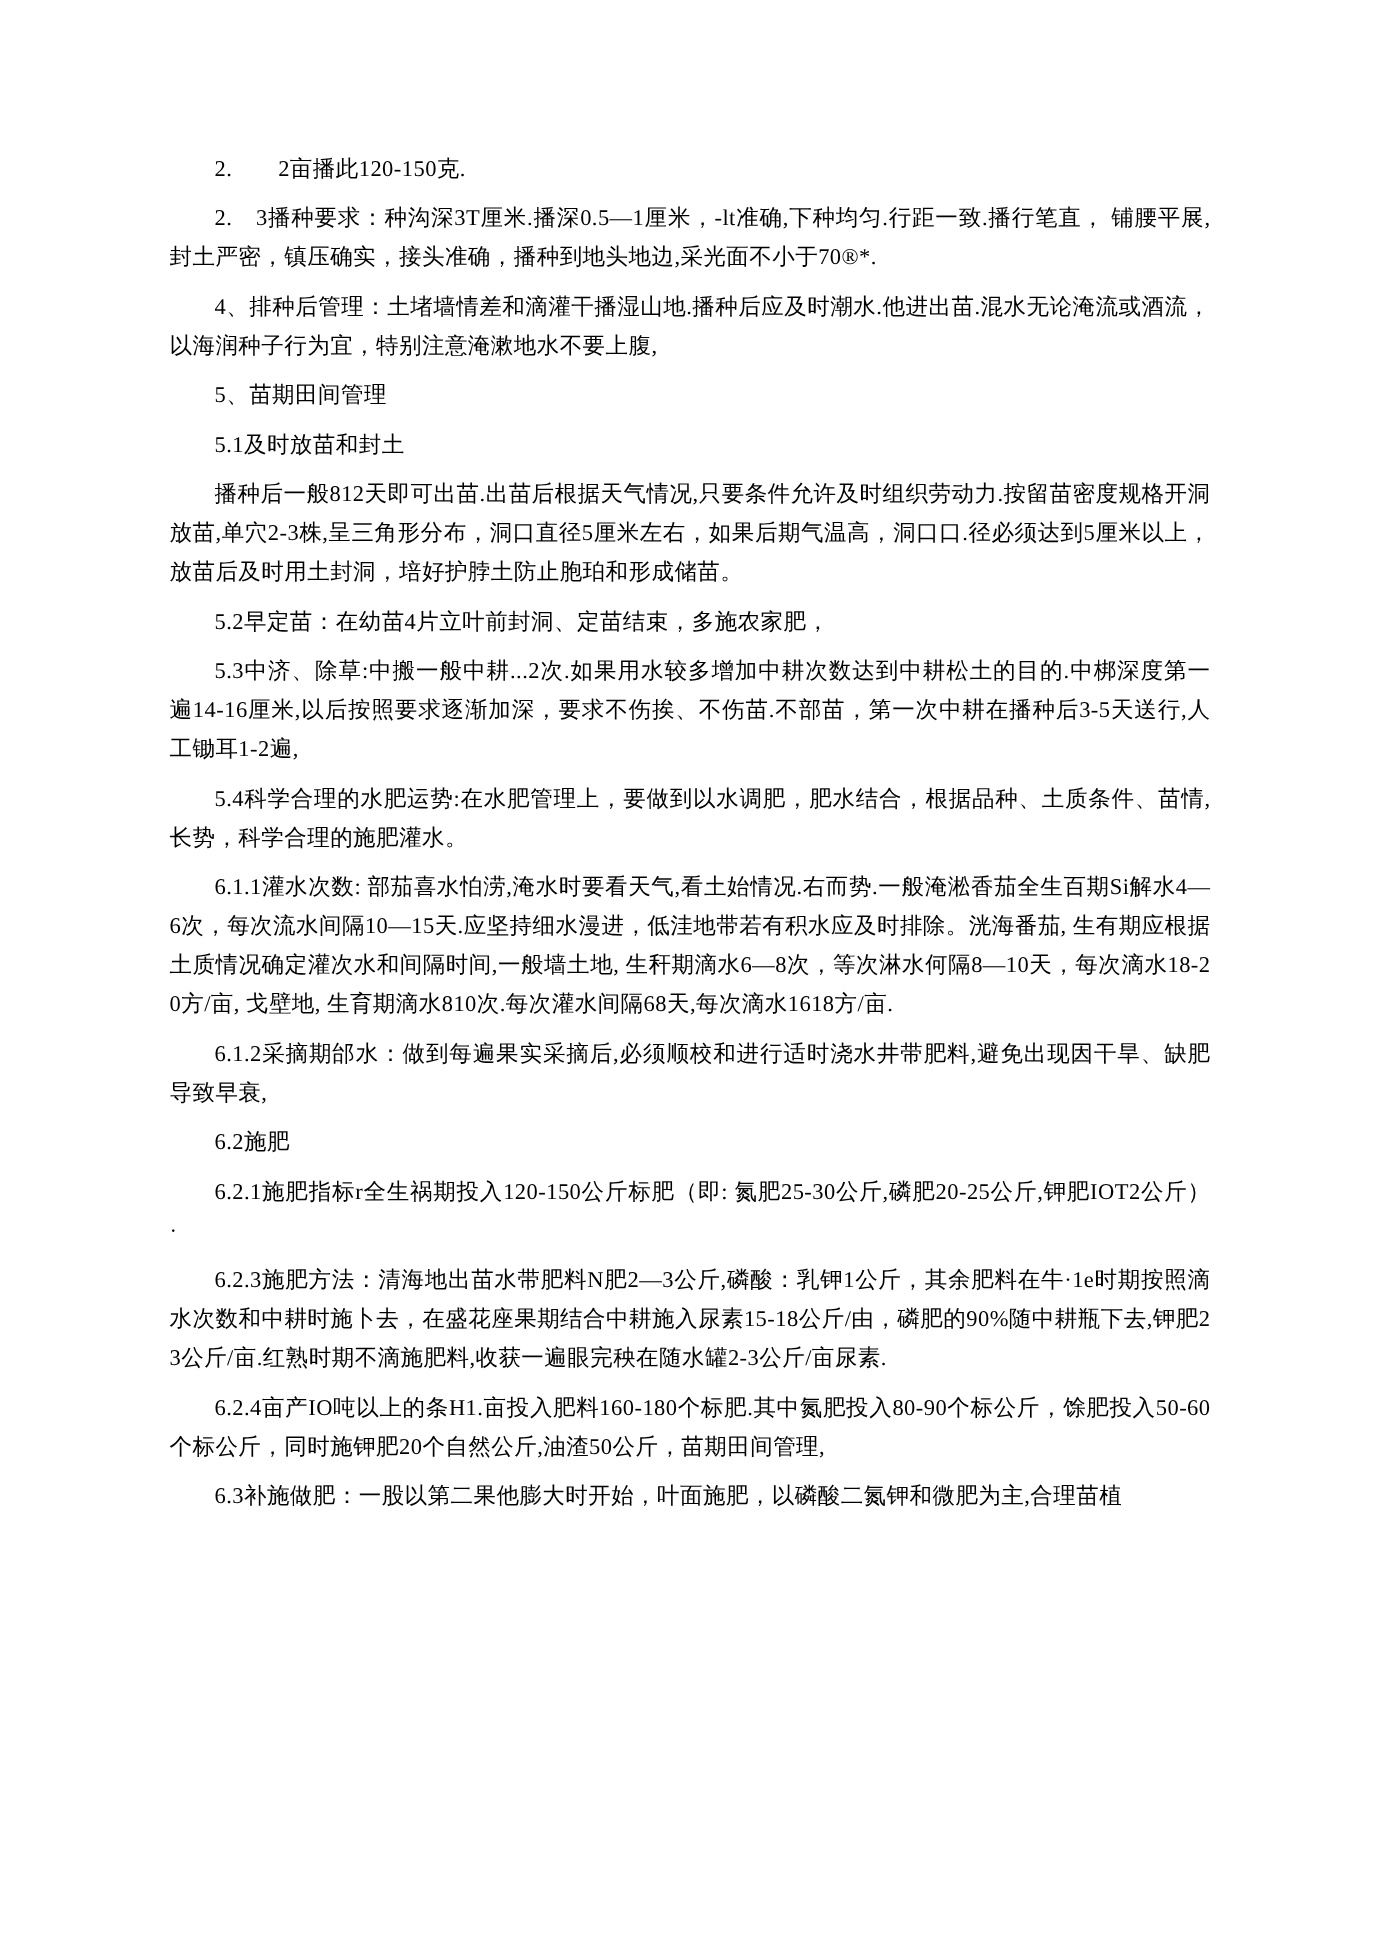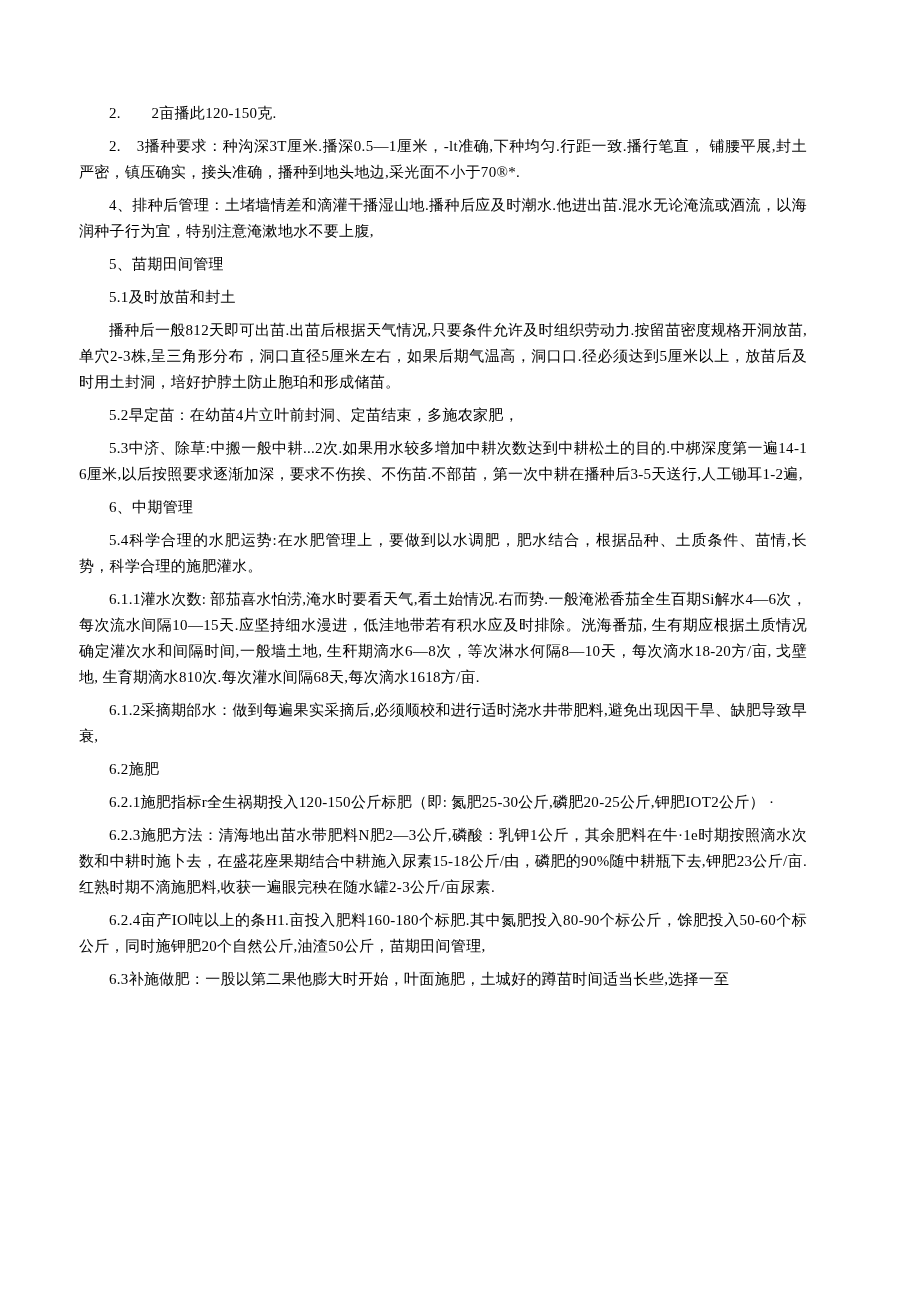--- a/index.html
+++ b/index.html
@@ -6,21 +6,21 @@
     margin: 0;
     padding: 0;
     background: #ffffff;
   }
   .page {
     position: relative;
     width: 920px;
     height: 1301px;
     background: #ffffff;
     box-sizing: border-box;
-    padding: 100px 113px 40px 79px;
+    padding: 100px 113px 40px 113px;
     overflow: hidden;
     font-family: "Liberation Serif", "DejaVu Serif", serif;
     color: #000000;
   }
   .doc-body {
     width: 100%;
   }
   .para {
     margin: 0 0 7px 0;
     font-size: 15px;
@@ -39,23 +39,22 @@
 <div class="page" style="background: rgb(255, 255, 255);">
   <div class="doc-body" id="paragraphs" style="color: rgb(0, 0, 0);">
       <p class="para">2.　　2亩播此120-150克.</p>
       <p class="para">2.　3播种要求：种沟深3T厘米.播深0.5—1厘米，-lt准确,下种均匀.行距一致.播行笔直， 铺腰平展,封土严密，镇压确实，接头准确，播种到地头地边,采光面不小于70®*.</p>
       <p class="para">4、排种后管理：土堵墙情差和滴灌干播湿山地.播种后应及时潮水.他进出苗.混水无论淹流或酒流，以海润种子行为宜，特别注意淹漱地水不要上腹,</p>
       <p class="para">5、苗期田间管理</p>
       <p class="para">5.1及时放苗和封土</p>
       <p class="para">播种后一般812天即可出苗.出苗后根据天气情况,只要条件允许及时组织劳动力.按留苗密度规格开洞放苗,单穴2-3株,呈三角形分布，洞口直径5厘米左右，如果后期气温高，洞口口.径必须达到5厘米以上，放苗后及时用土封洞，培好护脖土防止胞珀和形成储苗。</p>
       <p class="para">5.2早定苗：在幼苗4片立叶前封洞、定苗结束，多施农家肥，</p>
       <p class="para">5.3中济、除草:中搬一般中耕...2次.如果用水较多增加中耕次数达到中耕松土的目的.中梆深度第一遍14-16厘米,以后按照要求逐渐加深，要求不伤挨、不伤苗.不部苗，第一次中耕在播种后3-5天送行,人工锄耳1-2遍,</p>
-      <p class="para">6、中期管理</p>
       <p class="para"><span>5.4</span><span class="italic">科学合理的水肥运势</span><span>:在水肥管理上，要做到以水调肥，肥水结合，根据品种、土质条件、苗情,长势，科学合理的施肥灌水。</span></p>
       <p class="para">6.1.1灌水次数: 部茄喜水怕涝,淹水时要看天气,看土始情况.右而势.一般淹淞香茄全生百期Si解水4—6次，每次流水间隔10—15天.应坚持细水漫进，低洼地带若有积水应及时排除。洸海番茄, 生有期应根据土质情况确定灌次水和间隔时间,一般墙土地, 生秆期滴水6—8次，等次淋水何隔8—10天，每次滴水18-20方/亩, 戈壁地, 生育期滴水810次.每次灌水间隔68天,每次滴水1618方/亩.</p>
       <p class="para">6.1.2采摘期邰水：做到每遍果实采摘后,必须顺校和进行适时浇水井带肥料,避免出现因干旱、缺肥导致早衰,</p>
       <p class="para">6.2施肥</p>
       <p class="para">6.2.1施肥指标r全生祸期投入120-150公斤标肥（即: 氮肥25-30公斤,磷肥20-25公斤,钾肥IOT2公斤） ·</p>
       <p class="para">6.2.3施肥方法：清海地出苗水带肥料N肥2—3公斤,磷酸：乳钾1公斤，其余肥料在牛·1e时期按照滴水次数和中耕时施卜去，在盛花座果期结合中耕施入尿素15-18公斤/由，磷肥的90%随中耕瓶下去,钾肥23公斤/亩.红熟时期不滴施肥料,收获一遍眼完秧在随水罐2-3公斤/亩尿素.</p>
       <p class="para">6.2.4亩产IO吨以上的条H1.亩投入肥料160-180个标肥.其中氮肥投入80-90个标公斤，馀肥投入50-60个标公斤，同时施钾肥20个自然公斤,油渣50公斤，苗期田间管理,</p>
-      <p class="para">6.3补施做肥：一股以第二果他膨大时开始，叶面施肥，土城好的蹲苗时间适当长些,选择一至</p>
+      <p class="para">6.3补施做肥：一股以第二果他膨大时开始，叶面施肥，以磷酸二氮钾和微肥为主,合理苗植</p>
     </div>
 </div>
 
 </body></html>

